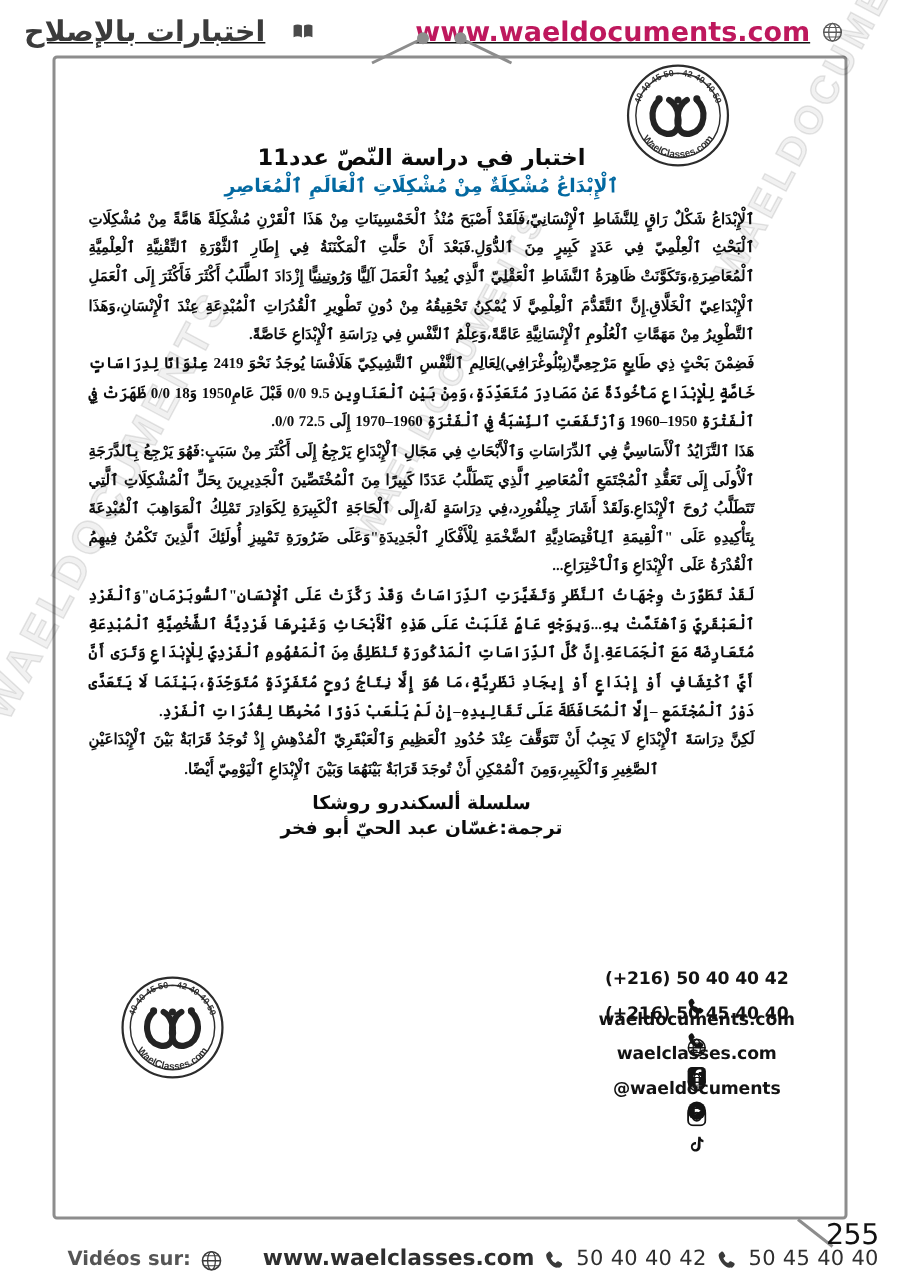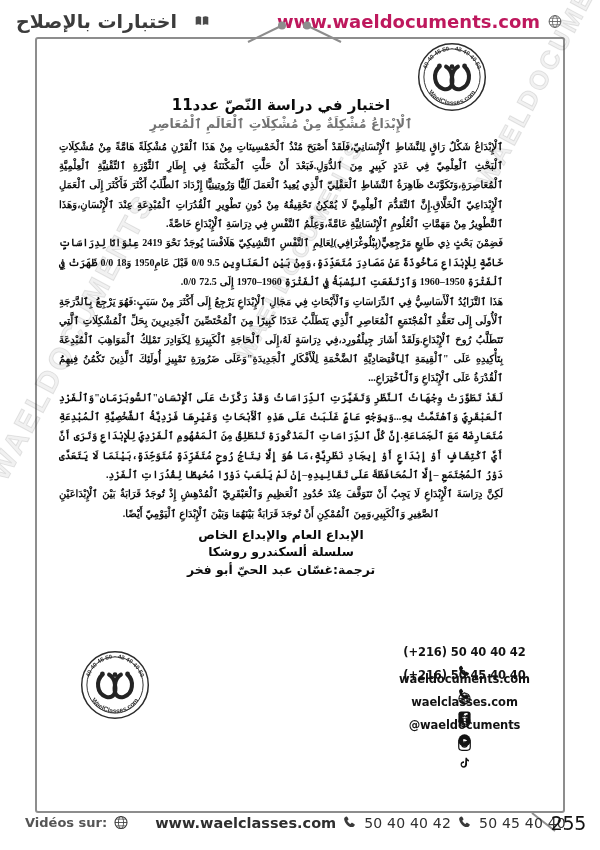--- a/index.html
+++ b/index.html
@@ -24,20 +24,21 @@
     left: 0;
     width: 600px;
     height: 34px;
     display: flex;
     flex-direction: row-reverse;
     align-items: center;
     justify-content: flex-start;
     gap: 8px;
     padding: 0 16px;
     box-sizing: border-box;
+    text-decoration: underline;
   }
   .topbar-ar {
     font-size: 19px;
     font-weight: bold;
     color: #3b3b3b;
     direction: rtl;
     white-space: nowrap;
     letter-spacing: 0;
   }
   .topbar-book {
@@ -106,21 +107,21 @@
     letter-spacing: 0;
     color: #0c0c0c;
     font-family: "DejaVu Sans", "Liberation Sans", sans-serif;
   }
   .doc-subtitle {
     text-align: center;
     font-size: 12.5px;
     font-weight: bold;
     direction: rtl;
     margin: 2px 0 6px 0;
-    color: #737373;
+    color: #0369a1;
   }
 
   
   .body-text {
     direction: rtl;
     text-align: justify;
     text-align-last: right;
     font-size: 10px;
     line-height: 1.92;
     color: #0d0d0d;
@@ -232,22 +233,22 @@
 
   
   .footer {
     position: absolute;
     left: 0;
     top: 815px;
     width: 600px;
     height: 32px;
     display: flex;
     flex-direction: row;
-    align-items: flex-start;
-    padding-left: 25px;
+    align-items: flex-end;
+    padding-left: 45px;
     gap: 7px;
     box-sizing: border-box;
     direction: ltr;
   }
   .footer-label {
     font-size: 13px;
     font-weight: bold;
     color: #555;
   }
   .footer-site {
@@ -332,21 +333,20 @@
 
     <div class="body-text">
       <p>ٱلْإِبْدَاعُ شَكْلٌ رَاقٍ لِلنَّشَاطِ ٱلْإِنْسَانِيّ،فَلَقَدْ أَصْبَحَ مُنْذُ ٱلْخَمْسِينَاتِ مِنْ هَذَا ٱلْقَرْنِ مُشْكِلَةً هَامَّةً مِنْ مُشْكِلَاتِ ٱلْبَحْثِ ٱلْعِلْمِيّ فِي عَدَدٍ كَبِيرٍ مِنَ ٱلدُّوَلِ.فَبَعْدَ أَنْ حَلَّتِ ٱلْمَكْنَنَةُ فِي إِطَارِ ٱلثَّوْرَةِ ٱلتِّقْنِيَّةِ ٱلْعِلْمِيَّةِ ٱلْمُعَاصِرَةِ،وَتَكَوَّنَتْ ظَاهِرَةُ ٱلنَّشَاطِ ٱلْعَقْلِيّ ٱلَّذِي يُعِيدُ ٱلْعَمَلَ آلِيًّا وَرُوتِينِيًّا إِزْدَادَ ٱلطَّلَبُ أَكْثَرَ فَأَكْثَرَ إِلَى ٱلْعَمَلِ ٱلْإِبْدَاعِيّ ٱلْخَلَّاقِ.إِنَّ ٱلتَّقَدُّمَ ٱلْعِلْمِيَّ لَا يُمْكِنُ تَحْقِيقُهُ مِنْ دُونِ تَطْوِيرِ ٱلْقُدُرَاتِ ٱلْمُبْدِعَةِ عِنْدَ ٱلْإِنْسَانِ،وَهَذَا ٱلتَّطْوِيرُ مِنْ مَهَمَّاتِ ٱلْعُلُومِ ٱلْإِنْسَانِيَّةِ عَامَّةً،وَعِلْمُ ٱلنَّفْسِ فِي دِرَاسَةِ ٱلْإِبْدَاعِ خَاصَّةً.</p>
       <p>فَضِمْنَ بَحْثٍ ذِي طَابِعٍ مَرْجِعِيٍّ(بِبْلُوغْرَافِي)لِعَالِمِ ٱلنَّفْسِ ٱلتَّشِيكِيّ هَلَافْسَا يُوجَدُ نَحْوَ 2419 عِنْوَانًا لِدِرَاسَاتٍ خَاصَّةٍ لِلْإِبْدَاعِ مَأْخُوذَةً عَنْ مَصَادِرَ مُتَعَدِّدَةٍ،وَمِنْ بَيْنِ ٱلْعَنَاوِينِ 9.5 0/0 قَبْلَ عَامِ1950 وَ18 0/0 ظَهَرَتْ فِي ٱلْفَتْرَةِ 1950–1960 وَٱرْتَفَعَتِ ٱلنِّسْبَةُ فِي ٱلْفَتْرَةِ 1960–1970 إِلَى 72.5 0/0.</p>
       <p>هَذَا ٱلتَّزَايُدُ ٱلْأَسَاسِيُّ فِي ٱلدِّرَاسَاتِ وَٱلْأَبْحَاثِ فِي مَجَالِ ٱلْإِبْدَاعِ يَرْجِعُ إِلَى أَكْثَرَ مِنْ سَبَبٍ:فَهُوَ يَرْجِعُ بِٱلدَّرَجَةِ ٱلْأُولَى إِلَى تَعَقُّدِ ٱلْمُجْتَمَعِ ٱلْمُعَاصِرِ ٱلَّذِي يَتَطَلَّبُ عَدَدًا كَبِيرًا مِنَ ٱلْمُخْتَصِّينَ ٱلْجَدِيرِينَ بِحَلِّ ٱلْمُشْكِلَاتِ ٱلَّتِي تَتَطَلَّبُ رُوحَ ٱلْإِبْدَاعِ.وَلَقَدْ أَشَارَ جِيلْفُورِد،فِي دِرَاسَةٍ لَهُ،إِلَى ٱلْحَاجَةِ ٱلْكَبِيرَةِ لِكَوَادِرَ تَمْلِكُ ٱلْمَوَاهِبَ ٱلْمُبْدِعَةَ بِتَأْكِيدِهِ عَلَى "ٱلْقِيمَةِ ٱلِٱقْتِصَادِيَّةِ ٱلضَّخْمَةِ لِلْأَفْكَارِ ٱلْجَدِيدَةِ"وَعَلَى ضَرُورَةِ تَمْيِيزِ أُولَئِكَ ٱلَّذِينَ تَكْمُنُ فِيهِمُ ٱلْقُدْرَةُ عَلَى ٱلْإِبْدَاعِ وَٱلْٱخْتِرَاعِ...</p>
       <p>لَقَدْ تَطَوَّرَتْ وِجْهَاتُ ٱلنَّظَرِ وَتَغَيَّرَتِ ٱلدِّرَاسَاتُ وَقَدْ رَكَّزَتْ عَلَى ٱلْإِنْسَانِ"ٱلسُّوبَرْمَانِ"وَٱلْفَرْدِ ٱلْعَبْقَرِيّ وَٱهْتَمَّتْ بِهِ...وَبِوَجْهٍ عَامٍّ غَلَبَتْ عَلَى هَذِهِ ٱلْأَبْحَاثِ وَغَيْرِهَا فَرْدِيَّةُ ٱلشَّخْصِيَّةِ ٱلْمُبْدِعَةِ مُتَعَارِضَةً مَعَ ٱلْجَمَاعَةِ.إِنَّ كُلَّ ٱلدِّرَاسَاتِ ٱلْمَذْكُورَةِ تَنْطَلِقُ مِنَ ٱلْمَفْهُومِ ٱلْفَرْدِيّ لِلْإِبْدَاعِ وَتَرَى أَنَّ أَيَّ ٱكْتِشَافٍ أَوْ إِبْدَاعٍ أَوْ إِيجَادِ نَظَرِيَّةٍ،مَا هُوَ إِلَّا نِتَاجُ رُوحٍ مُتَفَرِّدَةٍ مُتَوَحِّدَةٍ،بَيْنَمَا لَا يَتَعَدَّى دَوْرُ ٱلْمُجْتَمَعِ –إِلَّا ٱلْمُحَافَظَةَ عَلَى تَقَالِيدِهِ–إِنْ لَمْ يَلْعَبْ دَوْرًا مُحْبِطًا لِقُدُرَاتِ ٱلْفَرْدِ.</p>
       <p class="center-last">لَكِنَّ دِرَاسَةَ ٱلْإِبْدَاعِ لَا يَجِبُ أَنْ تَتَوَقَّفَ عِنْدَ حُدُودِ ٱلْعَظِيمِ وَٱلْعَبْقَرِيّ ٱلْمُدْهِشِ إِذْ تُوجَدُ قَرَابَةٌ بَيْنَ ٱلْإِبْدَاعَيْنِ ٱلصَّغِيرِ وَٱلْكَبِيرِ،وَمِنَ ٱلْمُمْكِنِ أَنْ تُوجَدَ قَرَابَةٌ بَيْنَهُمَا وَبَيْنَ ٱلْإِبْدَاعِ ٱلْيَوْمِيّ أَيْضًا.</p>
     </div>
 
     <div class="attrib">
-      <div>الإبداع العام والإبداع الخاص</div>
       <div>سلسلة ألسكندرو روشكا</div>
       <div>ترجمة:غسّان عبد الحيّ أبو فخر</div>
     </div>
   </div>
 
   <div class="contact">
 
     <div class="contact-row">
       <span class="contact-text">(+216) 50 40 40 42</span>
       <span class="ic">

